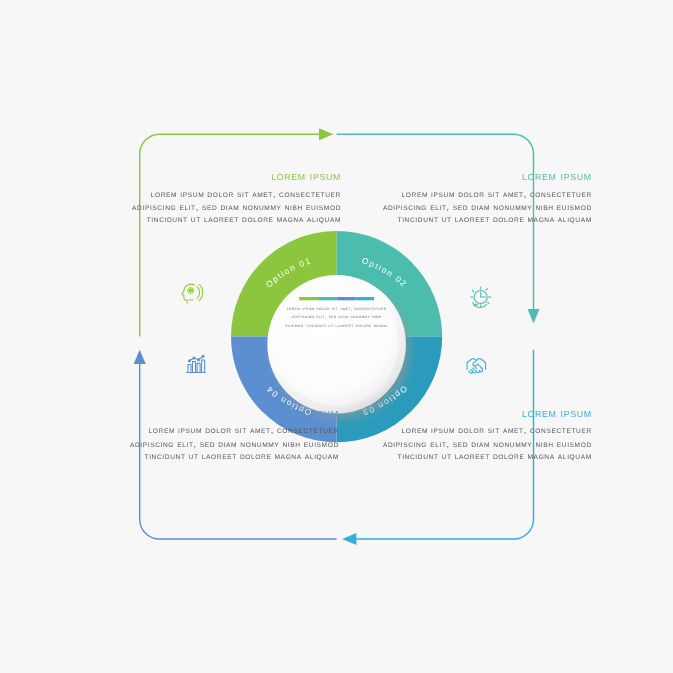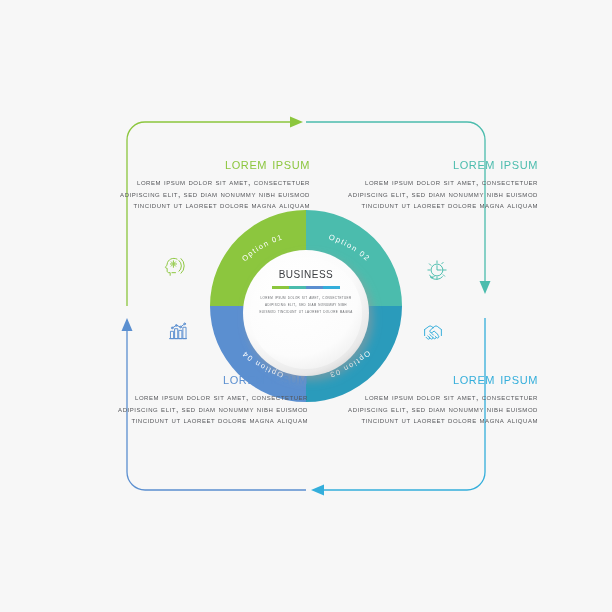--- a/index.html
+++ b/index.html
@@ -7,21 +7,21 @@
     width:612px;height:612px;
     background:#f7f7f7;
     font-family:"Liberation Sans", sans-serif;
     overflow:hidden;
   }
   #stage{position:relative;width:612px;height:612px;}
   #svg-root{position:absolute;left:0;top:0;width:612px;height:612px;}
 
   .quad{position:absolute;width:190px;}
   .quad-title{
-    font-size:16px;
+    font-size:11px;
     letter-spacing:0.6px;
     font-variant:small-caps;
     text-transform:lowercase;
     margin:0 0 4px 0;
     font-weight:400;
   }
   .quad-body{
     font-size:8.2px;
     line-height:11.6px;
     color:#55565a;
@@ -219,21 +219,20 @@
       <path d="M5.7 11.8v7.4"></path>
       <path d="M9.5 19.6l2.1 2M12 17.9l2.2 2.1M14.6 16.6l2.1 2.1"></path>
       <path d="M7.5 21.3l1.9 1.9a1.6 1.6 0 0 0 2.3-2.2"></path>
       <path d="M11.7 21.6l1.6 1.5a1.6 1.6 0 0 0 2.3-2.2"></path>
       <path d="M15.6 21.3l1.5 1.4a1.6 1.6 0 0 0 2.3-2.2"></path>
       <path d="M19.4 20.7l1.2 1.1a1.6 1.6 0 0 0 2.3-2.2l-1.3-1.2"></path>
     </svg>
   </div>
 
   <div class="center-card">
-    <div class="center-title">Business</div>
     <div class="center-bar">
       <i style="background:#8CC63E"></i>
       <i style="background:#4BBCAD"></i>
       <i style="background:#5B8FD0"></i>
       <i style="background:#34AEDB"></i>
     </div>
     <div class="center-body">Lorem ipsum dolor sit amet, consectetuer adipiscing elit, sed diam nonummy nibh euismod tincidunt ut laoreet dolore magna</div>
   </div>
 
 </div>

